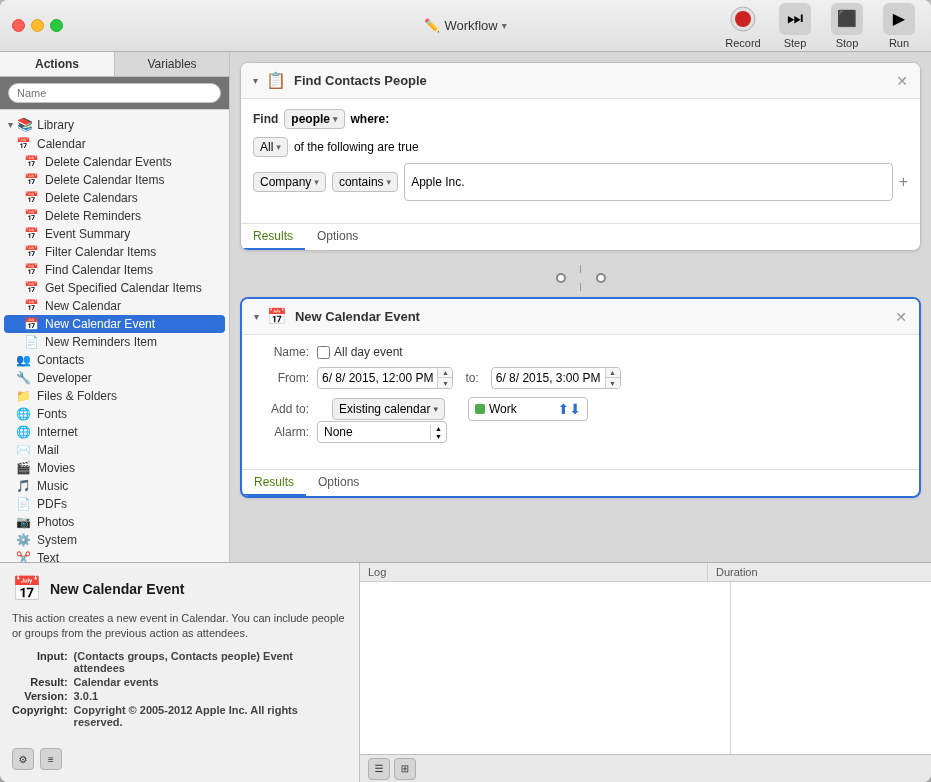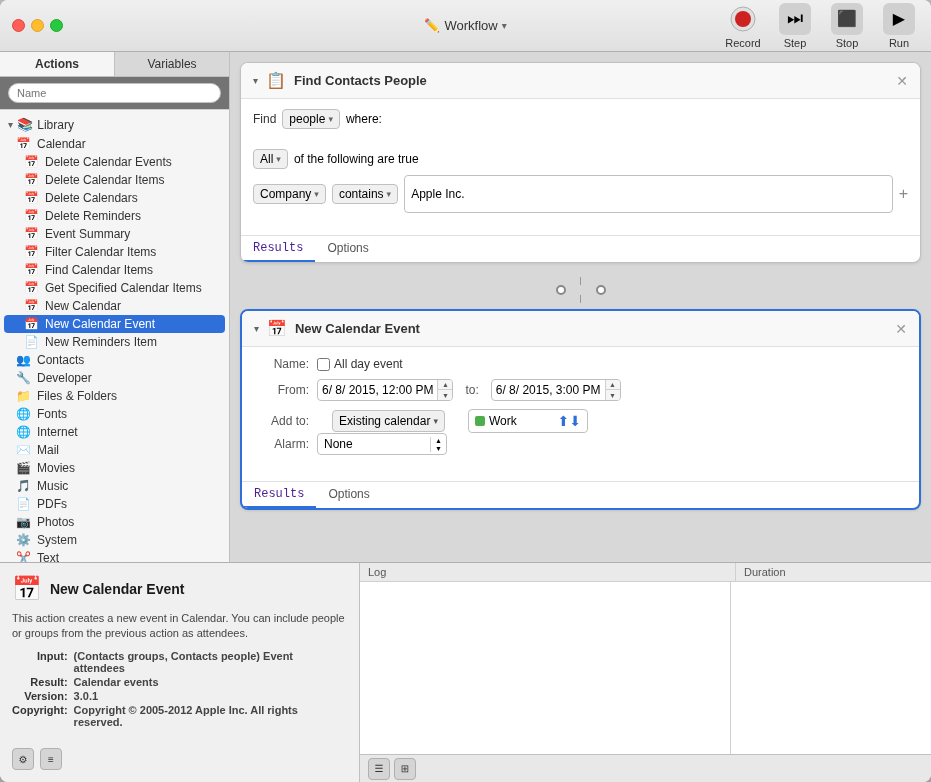--- a/index.html
+++ b/index.html
@@ -232,21 +232,22 @@
 
     .card-body {
       padding: 10px 12px;
     }
 
     
     .find-row {
       display: flex;
       align-items: center;
       gap: 6px;
-      margin-bottom: 20px;
+      margin-bottom: 8px;
+      font-weight: bold;
     }
     .find-label { font-size: 12px; color: #333; }
 
     .select-pill {
       display: flex;
       align-items: center;
       background: #f0f0f0;
       border: 1px solid #c0c0c0;
       border-radius: 4px;
       padding: 2px 6px;
@@ -303,23 +304,22 @@
       padding-top: 0;
     }
     .card-tab {
       padding: 5px 12px;
       font-size: 12px;
       cursor: pointer;
       color: #555;
       border-bottom: 2px solid transparent;
     }
     .card-tab.active {
-      color: #4c1d95;
+      color: #4d7c0f;
       border-bottom: 2px solid #2e6fd9;
-      font-family: Liberation Mono, monospace;
     }
 
     
     .form-row {
       display: flex;
       align-items: center;
       gap: 8px;
       margin-bottom: 8px;
     }
     .form-label {
@@ -505,21 +505,21 @@
       border-bottom: 1px solid #d0d0d0;
     }
     .bottom-header-item {
       padding: 3px 8px;
       font-size: 11px;
       color: #555;
       flex: 1;
     }
     .bottom-header-item.duration {
       flex: none;
-      width: 196px;
+      width: 224px;
       border-left: 1px solid #d0d0d0;
     }
     .icon-btn {
       width: 22px;
       height: 22px;
       border-radius: 4px;
       background: #d5d5d5;
       border: 1px solid #b0b0b0;
       display: flex;
       align-items: center;

